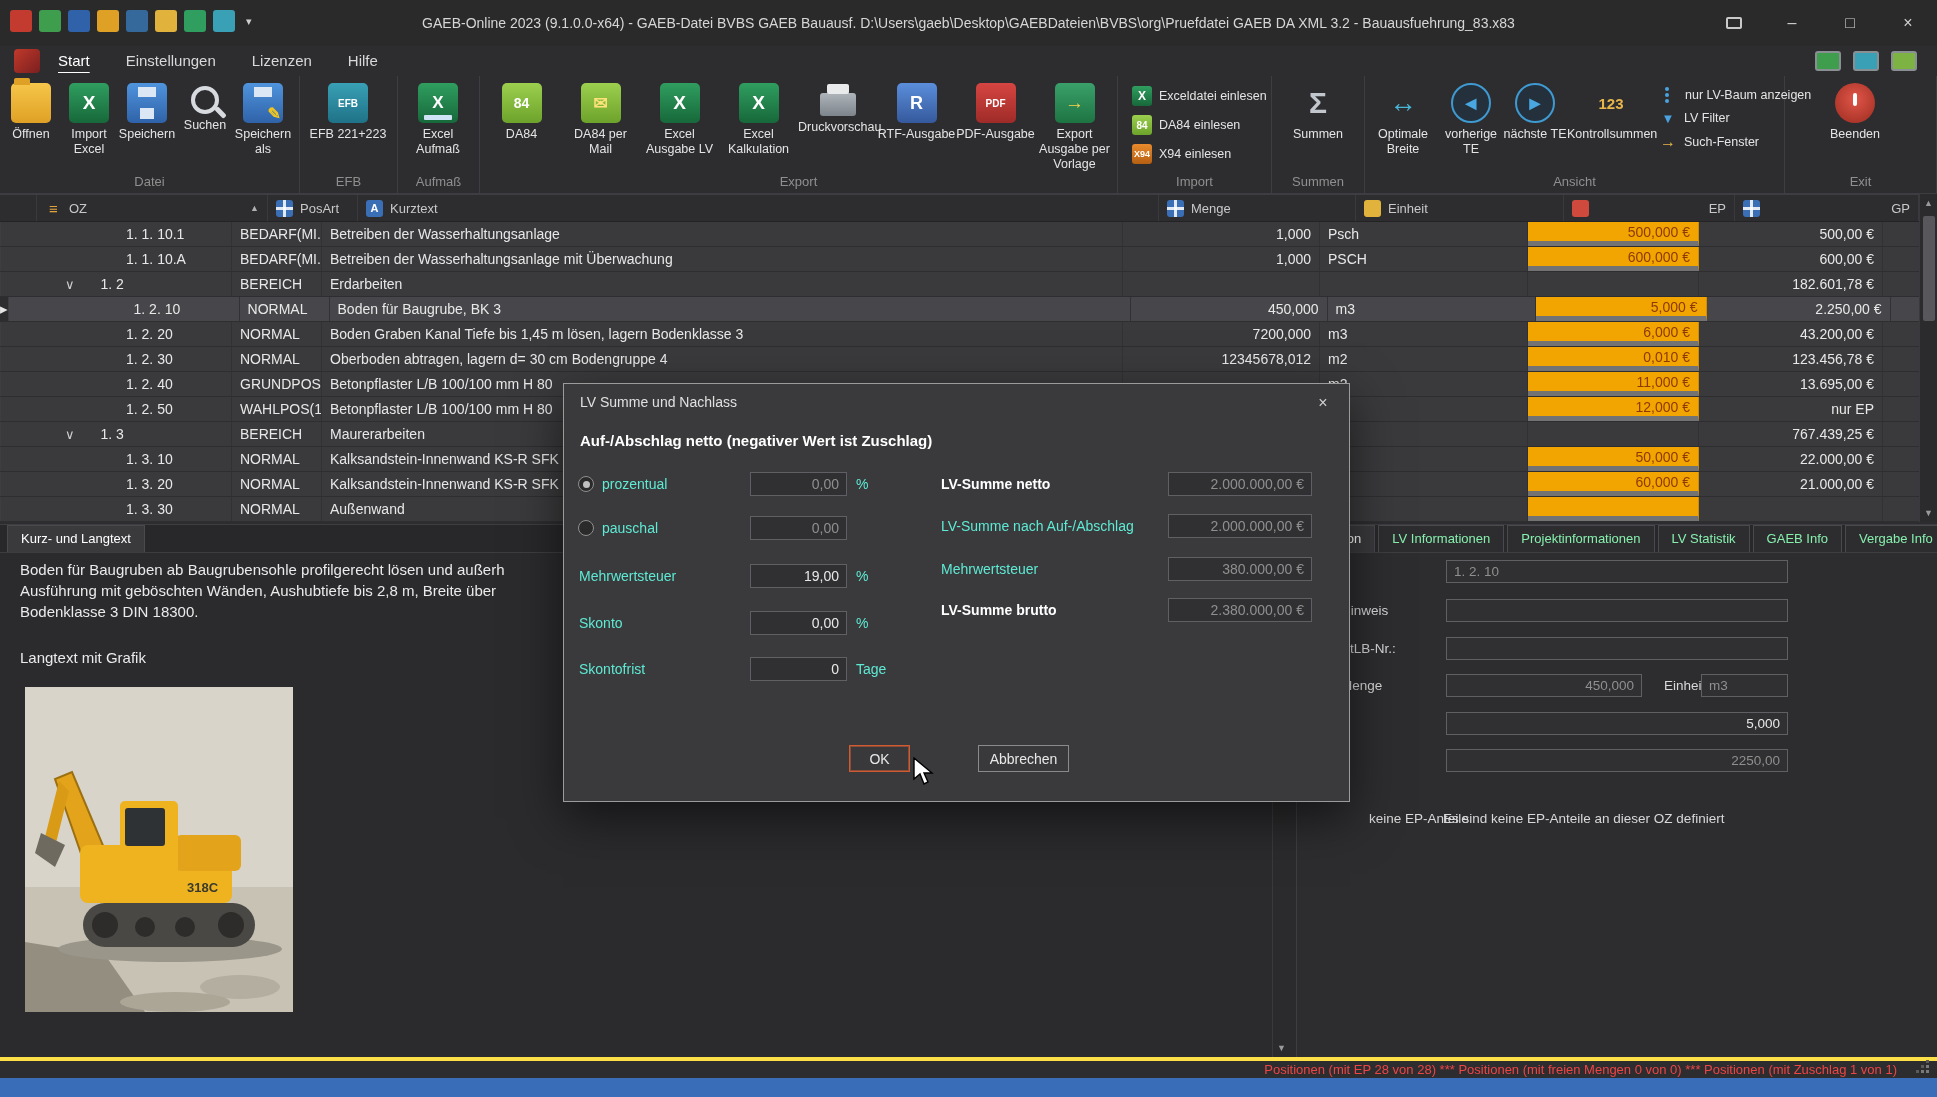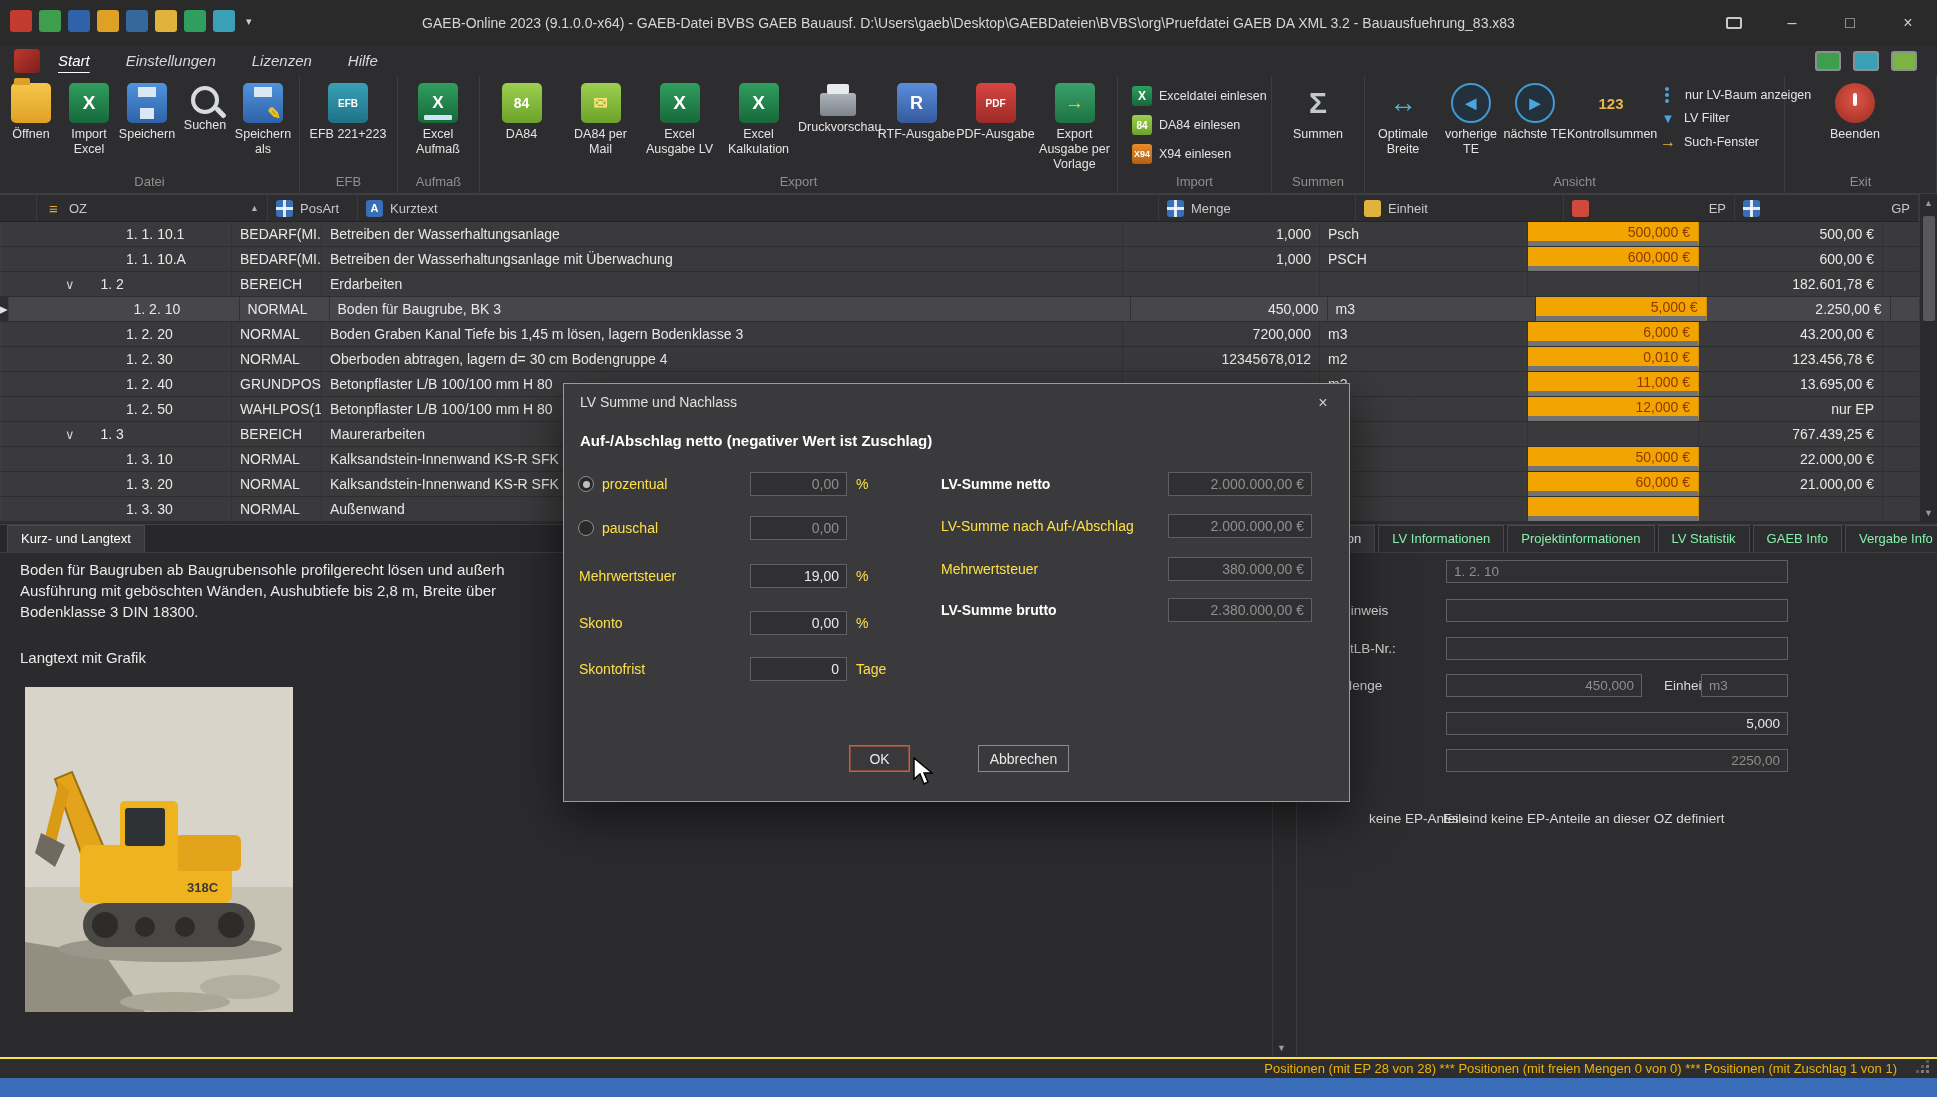--- a/index.html
+++ b/index.html
@@ -19,21 +19,21 @@
   .win-controls { position:absolute; right:0; top:0; height:46px; display:flex; z-index:5; }
   .win-btn { width:58px; height:46px; display:flex; align-items:center; justify-content:center;
              color:#cfcfcf; font-size:16px; }
   .winpanel-ic { width:16px; height:12px; border:2px solid #c9c9c9; border-radius:2px; }
 
   
   .ribbon-tabs { position:absolute; top:46px; left:0; width:1937px; height:30px; display:flex;
                  align-items:center; background:#2d2d30; }
   .app-logo { width:26px; height:24px; margin-left:14px; border-radius:4px;
               background:linear-gradient(135deg,#c0392b,#7b1f1f); }
-  .rtab { padding:0 18px; font-size:15px; color:#d8d8d8; height:30px; line-height:30px;font-style:italic; }
+  .rtab { padding:0 18px; font-size:15px; color:#d8d8d8; height:30px; line-height:30px; }
   .rtab.active { color:#ffffff; text-decoration:underline; text-underline-offset:6px; }
   .ribbon-top-right { margin-left:auto; display:flex; gap:12px; padding-right:20px; }
   .i-mon { width:26px; height:20px; border:2px solid #8a8f94; border-radius:3px; }
   .mon-g{background:#3f9e4d}.mon-b{background:#39a0b5}.mon-l{background:#7cb342}
 
   
   .ribbon { position:absolute; top:76px; left:0; width:1937px; height:118px; display:flex;
             background:#2d2d30; border-bottom:1px solid #3e3e42; }
   .rgroup { height:100%; display:flex; flex-direction:column; border-right:1px solid #3e3e42; }
   .rgroup-buttons { flex:1; display:flex; align-items:flex-start; padding:4px 2px 0 2px; }
@@ -150,37 +150,37 @@
                border-left:1px solid #3a3a3e; }
 
   .fld-label { position:absolute; font-size:13.5px; color:#d8d8d8; height:23px; line-height:23px; white-space:nowrap; }
   .inp { background:#303032; border:1px solid #606064; height:23px; display:flex; align-items:center;
          padding:0 7px; font-size:13.5px; color:#d8d8d8; position:absolute; }
   .inp.right { justify-content:flex-end; }
   .inp.dis { color:#8f8f8f; }
 
   
   .statusbar { position:absolute; top:1057px; left:0; width:1937px; height:21px; background:#2d2d30;
-               border-top:2px solid #fde047; display:flex; align-items:center; justify-content:flex-end;
-               font-size:13px; color:#eab308; padding-right:40px; }
+               border-top:4px solid #fde047; display:flex; align-items:center; justify-content:flex-end;
+               font-size:13px; color:#ef4444; padding-right:40px; }
   .grip { position:absolute; right:8px; bottom:5px; width:3px; height:3px; background:#7a7a7a;
           box-shadow:-5px 0 #7a7a7a, 0 -5px #7a7a7a, -5px -5px #5a5a5a, -10px 0 #5a5a5a, 0 -10px #5a5a5a; }
   .bottomstrip { position:absolute; top:1078px; left:0; width:1937px; height:19px; background:#3a6db8; }
 
   
   .dialog { position:absolute; left:563px; top:383px; width:787px; height:419px; background:#3a3a3c;
             border:1px solid #9b9b9b; box-shadow:0 16px 46px rgba(0,0,0,.55); z-index:50; font-size:14px; }
   .dlg-title { position:absolute; left:16px; top:10px; font-size:14px; color:#e0e0e0; }
   .dlg-close { position:absolute; right:14px; top:8px; width:24px; height:22px; display:flex;
                align-items:center; justify-content:center; color:#cfcfcf; font-size:16px; }
   .dlg-header { position:absolute; left:16px; top:48px; font-size:15px; font-weight:bold; color:#ffffff; }
   .radio { width:16px; height:16px; border-radius:50%; background:#2a2a2b; border:1px solid #8f8f8f;
            display:flex; align-items:center; justify-content:center; flex:none; }
   .radio.checked::after { content:""; width:7px; height:7px; border-radius:50%; background:#bfbfbf; }
-  .dlg-lbl { position:absolute; font-size:14px; color:#fde047; height:24px; line-height:24px; white-space:nowrap; }
+  .dlg-lbl { position:absolute; font-size:14px; color:#5eead4; height:24px; line-height:24px; white-space:nowrap; }
   .dlg-lbl.b { font-weight:bold; color:#fff; }
   .dlg-inp { position:absolute; width:97px; height:24px; background:#303032; border:1px solid #606064;
              display:flex; align-items:center; justify-content:flex-end; padding:0 7px; font-size:14px; }
   .dlg-inp.wide { width:144px; }
   .dlg-inp.dis { color:#8f8f8f; }
   .dlg-inp.en { color:#e8e8e8; }
   .btn { position:absolute; height:27px; background:#39393c; border:1px solid #8a8a8a; display:flex;
          align-items:center; justify-content:center; font-size:14px; color:#e8e8e8; }
   .btn.okbtn { border:1px solid #cf5b33; box-shadow:0 0 0 1px rgba(207,91,51,.55) inset; }
 

